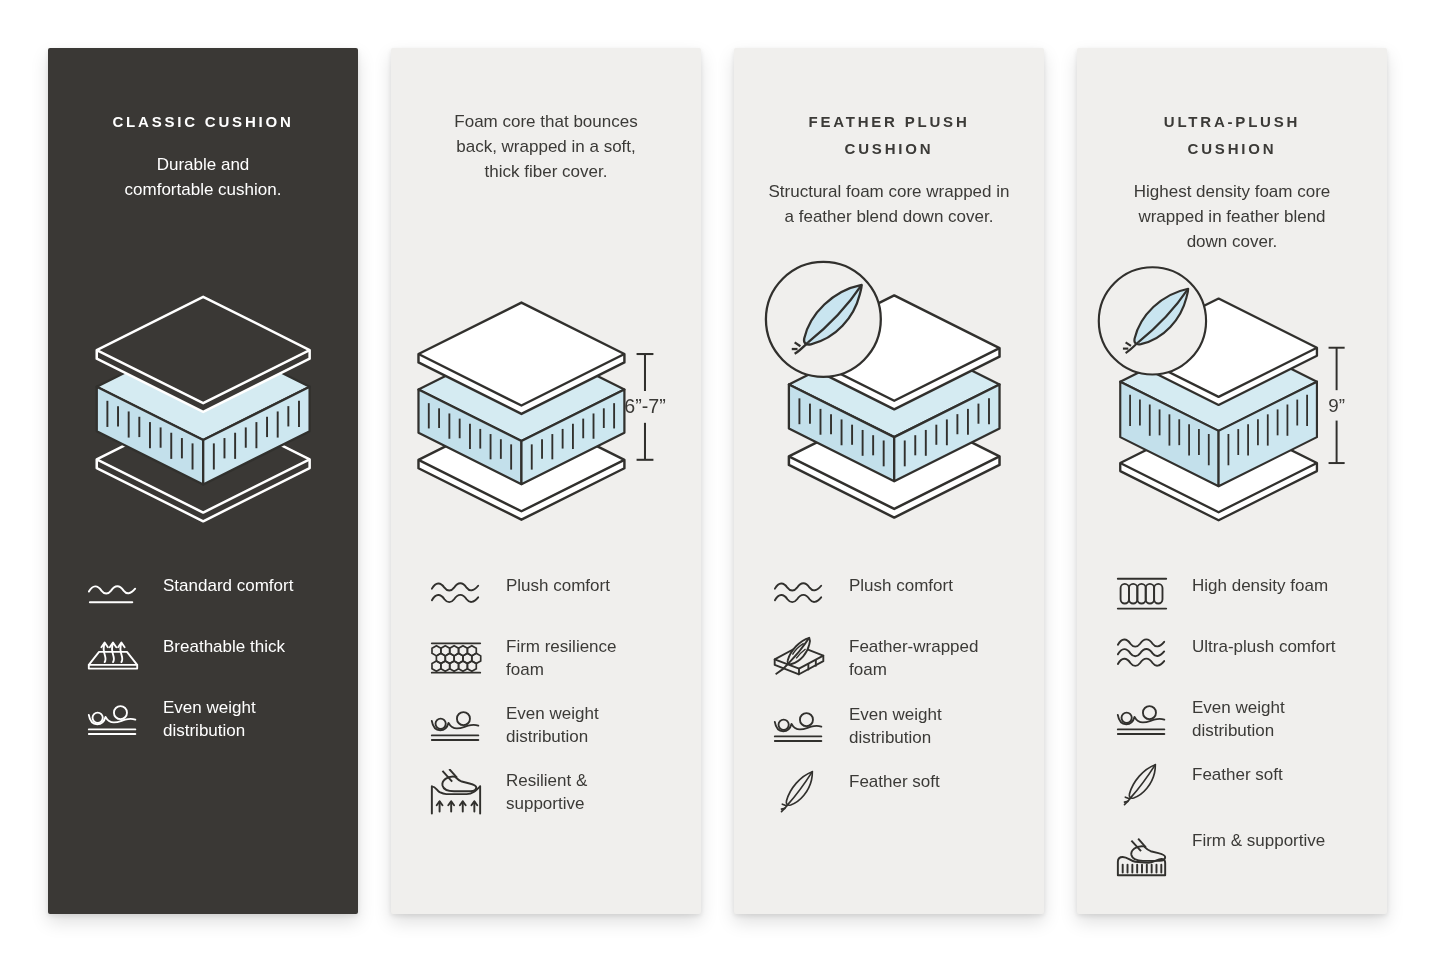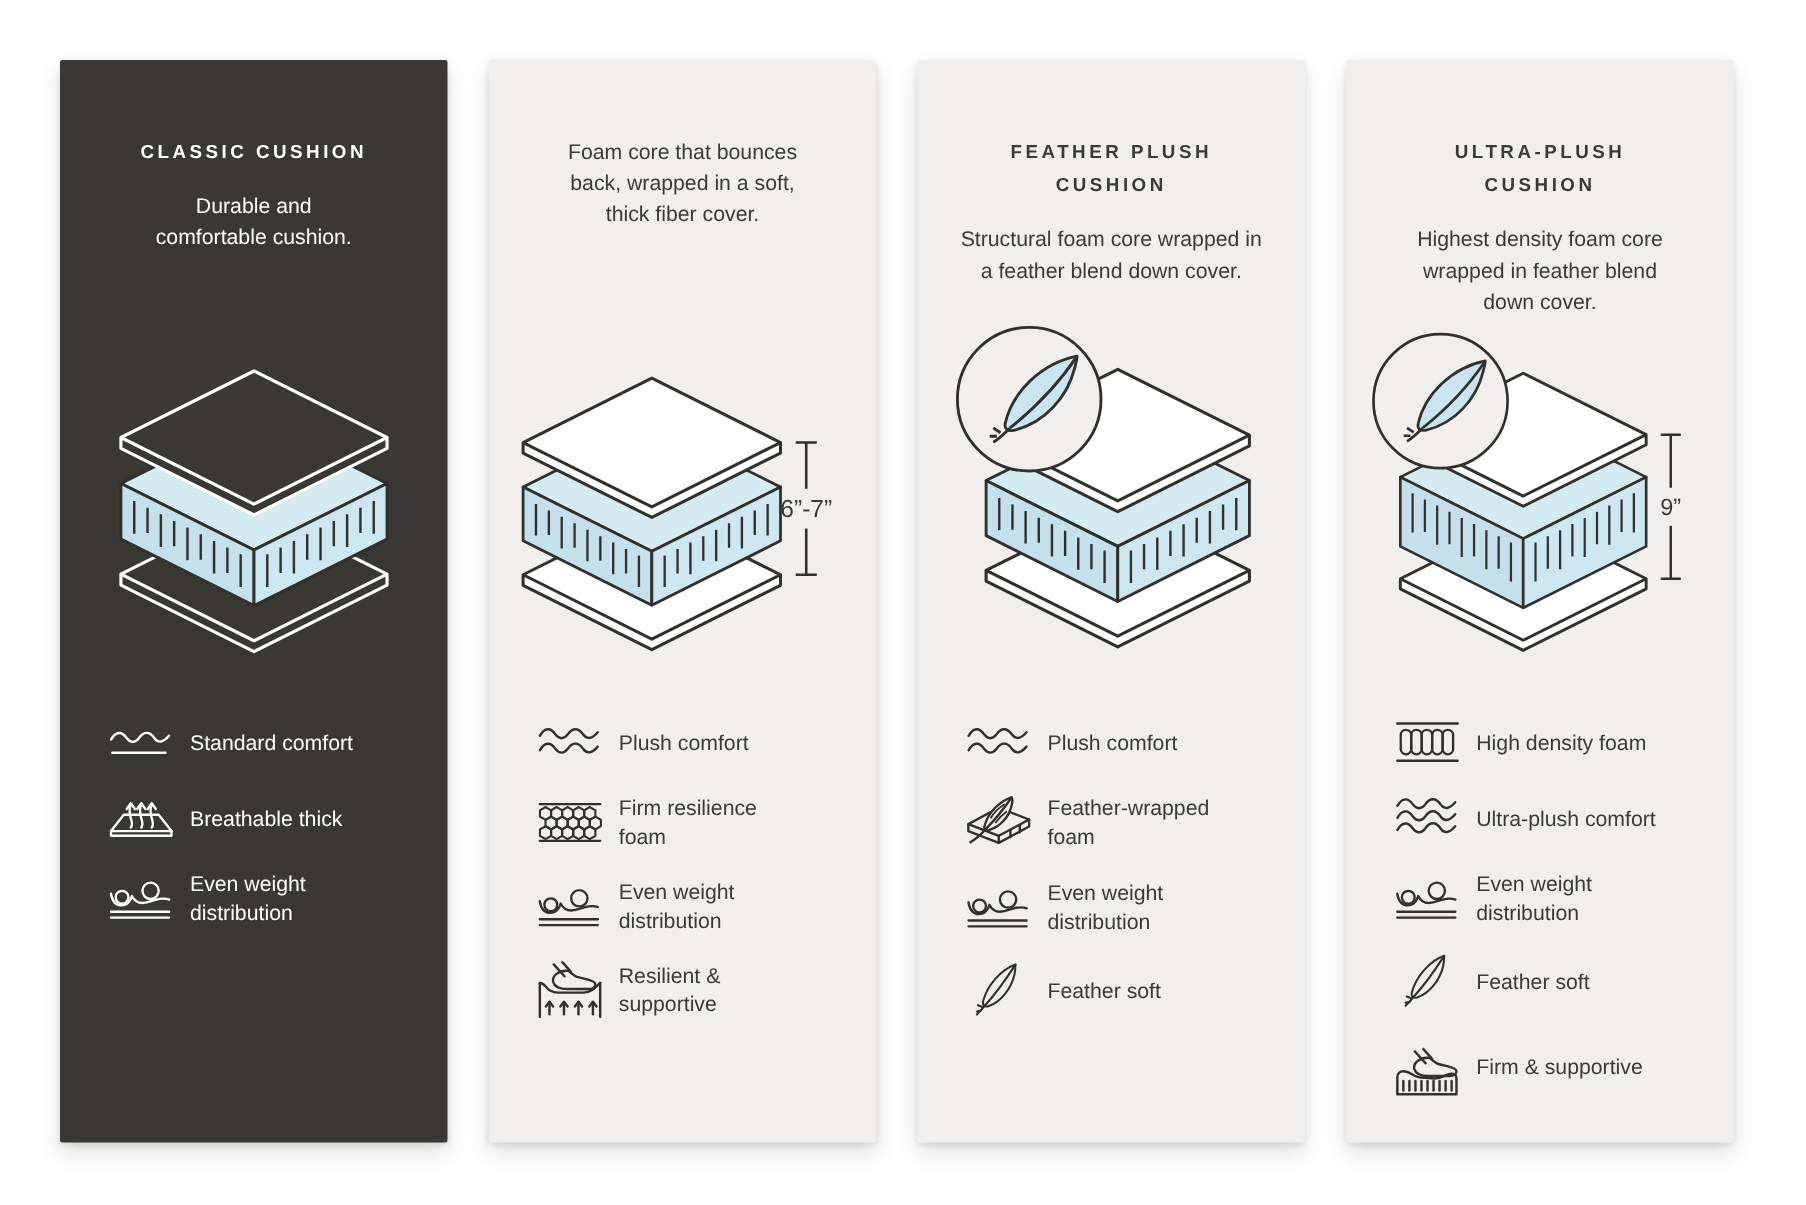--- a/index.html
+++ b/index.html
@@ -22,21 +22,21 @@
     margin:16px 0 0 0;text-align:center;
     font-size:15px;line-height:27px;font-weight:bold;
     letter-spacing:2.8px;white-space:pre-line;
   }
   .panel-desc{
     margin:17px 0 0 0;text-align:center;
     font-size:17px;line-height:25px;white-space:pre-line;
   }
   .illo{margin-top:auto;display:flex;align-items:flex-end;justify-content:center;text-decoration:underline;}
   .features{list-style:none;margin:44px 0 0 0;padding:0 0 0 16px;display:flex;flex-direction:column;gap:21px;}
-  .feature-row{display:flex;align-items:center;gap:10px;min-height:40px;}
+  .feature-row{display:flex;gap:21px;min-height:40px;}
   .icon-cell{width:58px;flex-shrink:0;display:flex;justify-content:center;align-items:center;}
   .feature-label{font-size:17px;line-height:23px;white-space:pre-line;}
 </style>
 </head>
 <body style="--page-bg: #ffffff; --panel-dark-bg: #3a3835; --panel-light-bg: #f0efed; --text-on-dark: #ffffff; --text-dark: #3b3a37;">
 
 <div class="panels-row" id="panels-row">
     <section class="panel panel--dark">
     <div class="top-zone">
       <h2 class="panel-title">CLASSIC CUSHION</h2>

